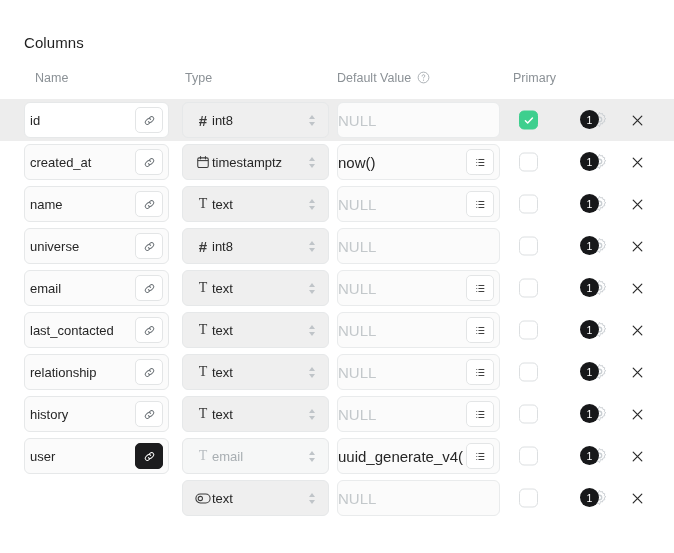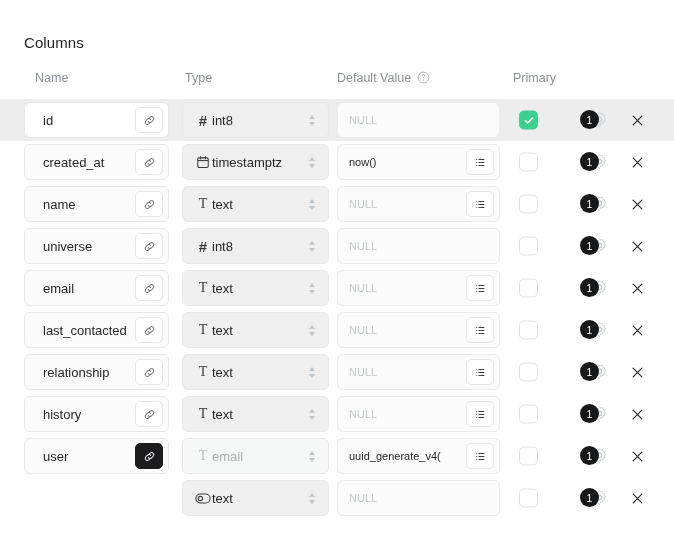--- a/index.html
+++ b/index.html
@@ -67,21 +67,21 @@
     background: #fbfbfb;
     border: 1px solid #e6e8e9;
     border-radius: 6px;
     display: flex;
     align-items: center;
   }
   .row.active .name-field { background: #ffffff; }
   .name-text {
     font-size: 13px;
     color: #262626;
-    padding-left: 18px;
+    padding-left: 5px;
     flex: 1;
     white-space: nowrap;
     overflow: hidden;
   }
   .link-btn {
     width: 28px; height: 26px;
     margin-right: 5px;
     border: 1px solid #e3e5e6;
     border-radius: 5px;
     background: #ffffff;
@@ -135,22 +135,21 @@
     position: relative;
     height: 36px;
     background: #fbfbfb;
     border: 1px solid #e9ebec;
     border-radius: 6px;
     display: flex;
     align-items: center;
     overflow: hidden;
   }
   .def-text {
-    font-size: 11px;
-    padding-left: 11px;
+    font-size: 15px;
     color: #262626;
     flex: 1;
     white-space: nowrap;
     overflow: hidden;
   }
   .def-text.placeholder { color: #c3c8cb; }
   .list-btn {
     width: 28px; height: 26px;
     margin-right: 5px;
     border: 1px solid #e3e5e6;

